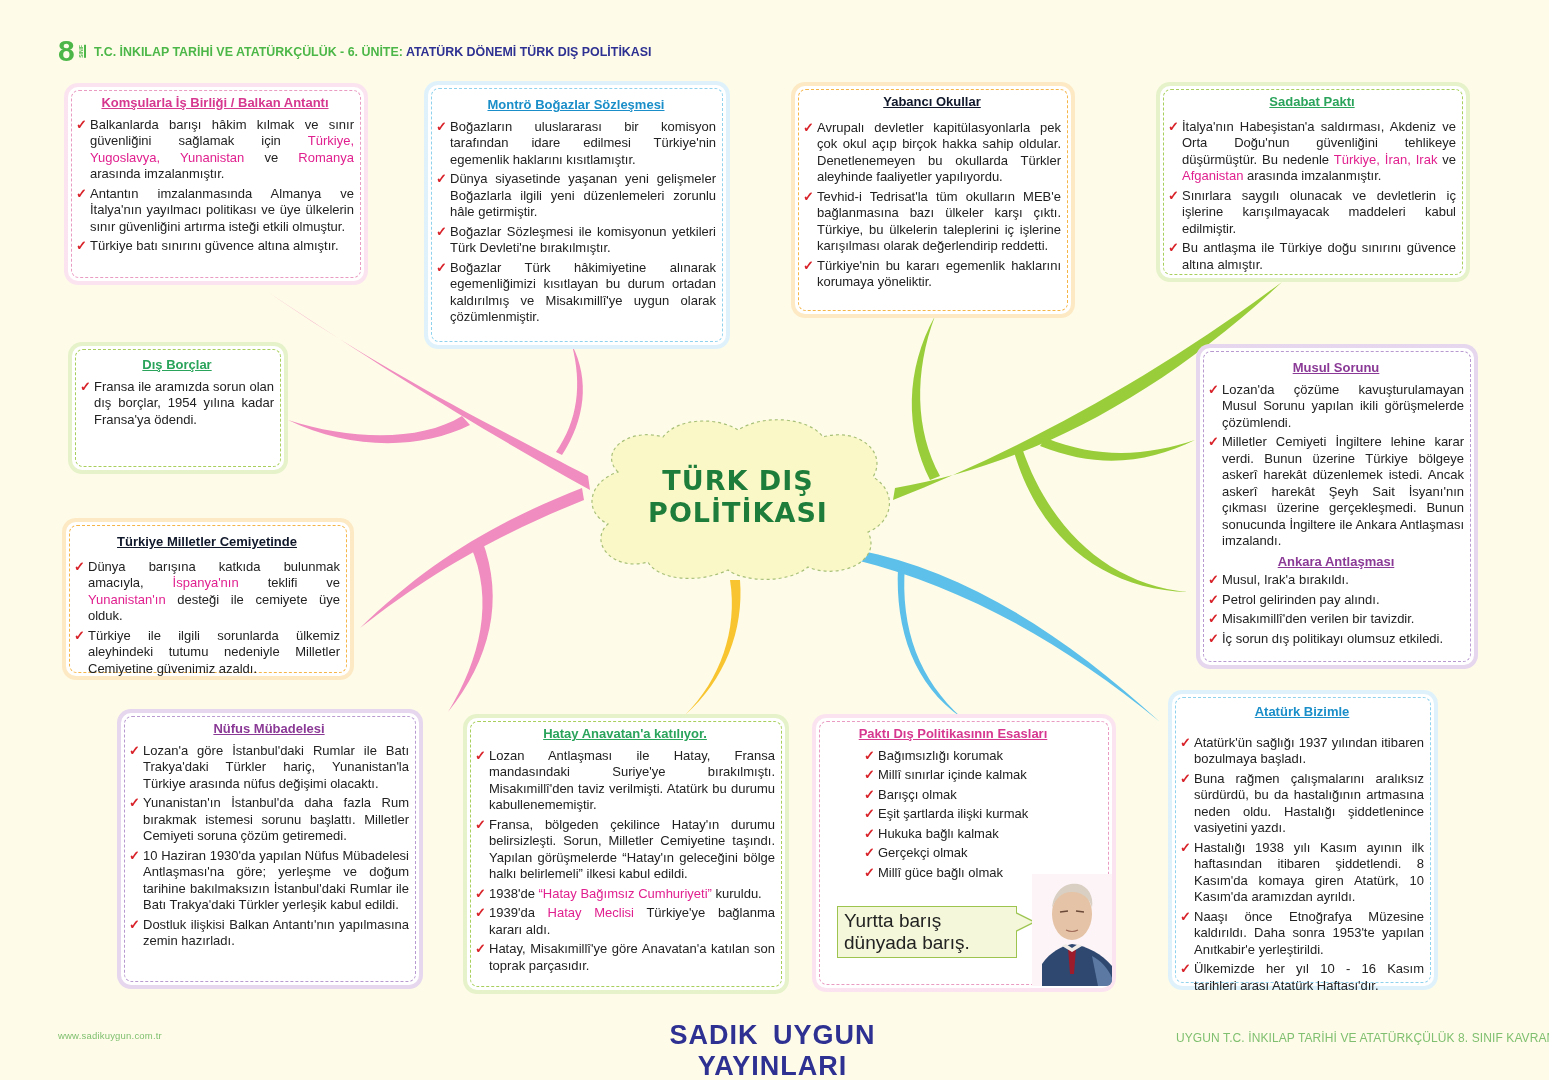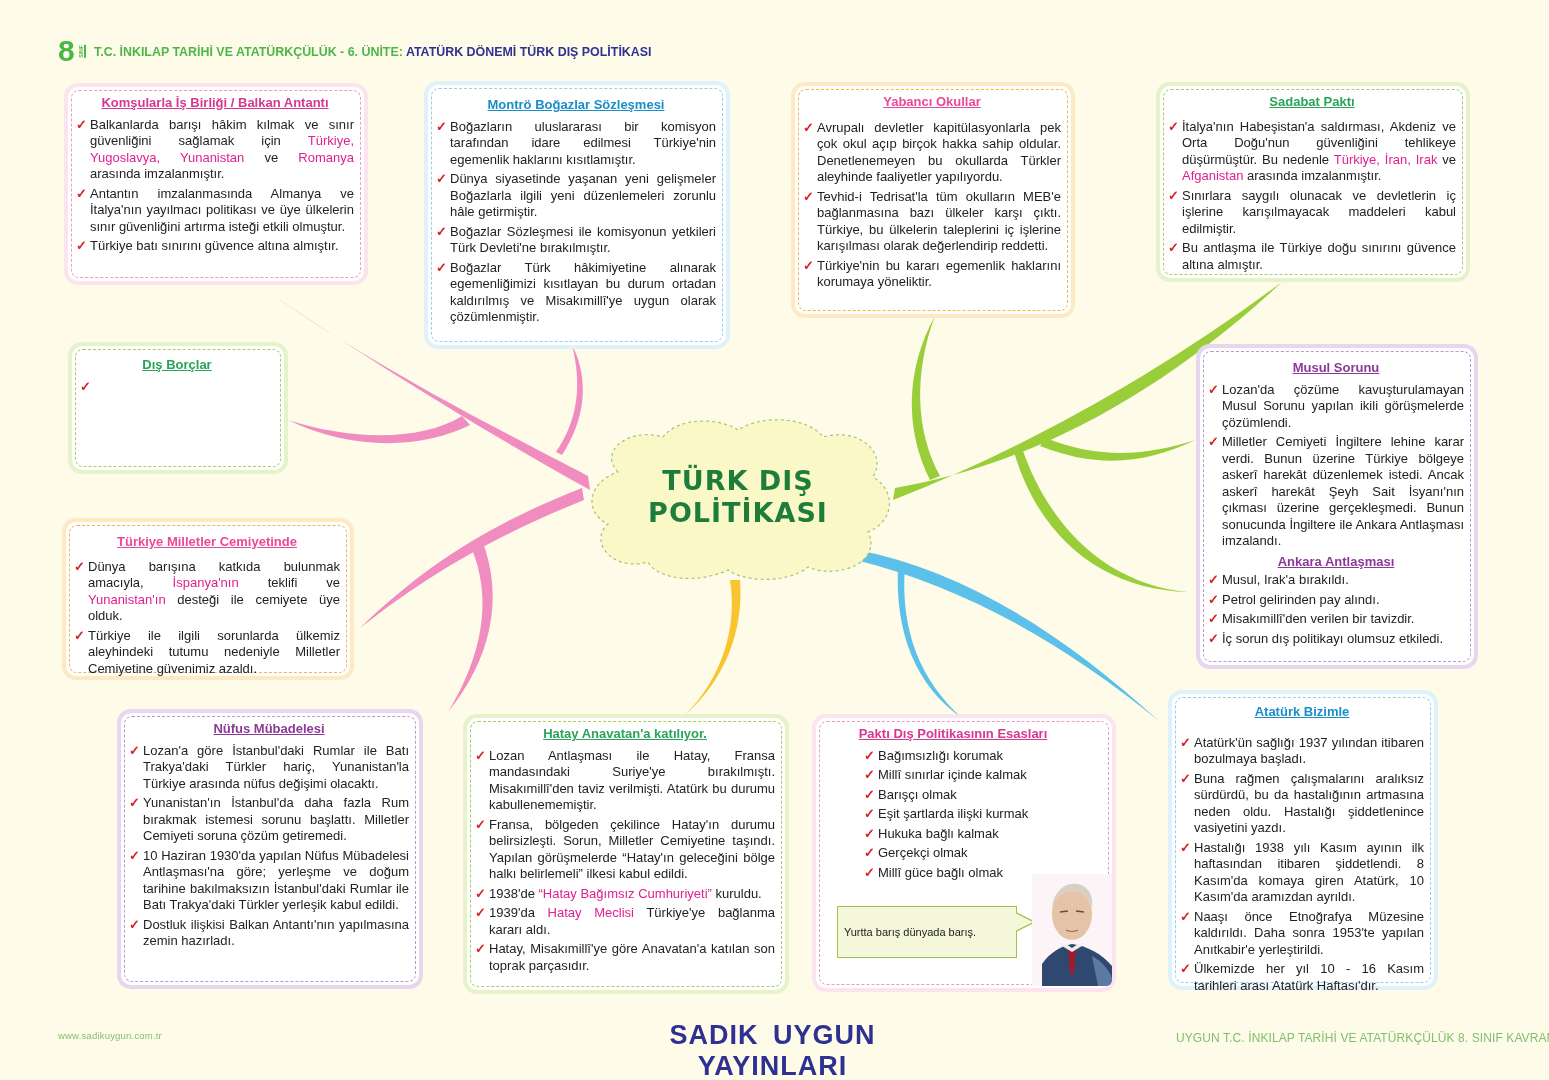--- a/index.html
+++ b/index.html
@@ -43,21 +43,21 @@
   .card.orange { box-shadow: 0 0 0 4px #fde9c4; --dash: #f5b547; }
   .card.green  { box-shadow: 0 0 0 4px #e6f2c9; --dash: #a8cf5c; }
   .card.purple { box-shadow: 0 0 0 4px #e6d6ee; --dash: #b99ad0; }
 
   .card-title {
     text-align: center; font-weight: bold; font-size: 13px;
     text-decoration: underline; margin-bottom: 5px;
   }
   .t-pink { color: #d6378f; }
   .t-blue { color: #1a8ec8; }
-  .t-orange { color: #ec4899; }
+  .t-orange { color: #0f172a; }
   .t-green { color: #2aa35b; }
   .t-purple { color: #8a3a96; }
 
   ul.items { list-style: none; }
   ul.items li {
     position: relative; padding-left: 14px; text-align: justify;
     margin-bottom: 3px;
   }
   ul.items li .check {
     position: absolute; left: 0; top: 0; color: #d8232a; font-weight: bold; font-size: 13px;
@@ -73,21 +73,21 @@
     align-items: center; justify-content: center;
     font-family: "DejaVu Sans", sans-serif;
     font-weight: bold; font-size: 27px; line-height: 32px; color: #1e7d3a;
     letter-spacing: 1px;
   }
 
   .quote-box {
     position: absolute; left: 837px; top: 906px; width: 180px; height: 52px;
     background: #f4f7d9; border: 1px solid #9cc44f;
     display: flex; align-items: center; padding-left: 6px;
-    font-size: 11px;
+    font-size: 19px;
   }
   .quote-tail {
     position: absolute; left: 1016px; top: 912px; width: 0; height: 0;
     border-top: 10px solid transparent; border-bottom: 10px solid transparent;
     border-left: 20px solid #9cc44f;
   }
   .quote-tail::after {
     content: ""; position: absolute; left: -21px; top: -9px;
     border-top: 9px solid transparent; border-bottom: 9px solid transparent;
     border-left: 18px solid #f4f7d9;
@@ -190,21 +190,21 @@
   <ul class="items">
     <li><span class="check">✓</span><span>İtalya'nın Habeşistan'a saldırması, Akdeniz ve Orta Doğu'nun güvenliğini tehlikeye düşürmüştür. Bu nedenle </span><span class="hl">Türkiye, İran, Irak</span><span> ve </span><span class="hl">Afganistan</span><span> arasında imzalanmıştır.</span></li>
     <li><span class="check">✓</span><span>Sınırlara saygılı olunacak ve devletlerin iç işlerine karışılmayacak maddeleri kabul edilmiştir.</span></li>
     <li><span class="check">✓</span><span>Bu antlaşma ile Türkiye doğu sınırını güvence altına almıştır.</span></li>
   </ul>
 </div>
 
 <div class="card green" style="left:72px; top:346px; width:212px; height:124px;">
   <div class="card-title t-green" style="margin-top:3px;">Dış Borçlar</div>
   <ul class="items">
-    <li><span class="check">✓</span></li>
+    <li><span class="check">✓</span><span>Fransa ile aramızda sorun olan dış borçlar, 1954 yılına kadar Fransa'ya ödendi.</span></li>
   </ul>
 </div>
 
 <div class="card purple" style="left:1200px; top:348px; width:274px; height:317px;">
   <div class="card-title t-purple" style="margin-top:4px;">Musul Sorunu</div>
   <ul class="items">
     <li><span class="check">✓</span><span>Lozan'da çözüme kavuşturulamayan Musul Sorunu yapılan ikili görüşmelerde çözümlendi.</span></li>
     <li><span class="check">✓</span><span>Milletler Cemiyeti İngiltere lehine karar verdi. Bunun üzerine Türkiye bölgeye askerî harekât düzenlemek istedi. Ancak askerî harekât Şeyh Sait İsyanı'nın çıkması üzerine gerçekleşmedi. Bunun sonucunda İngiltere ile Ankara Antlaşması imzalandı.</span></li>
   </ul>
   <div class="card-title t-purple" style="margin-top:4px; margin-bottom:2px;">Ankara Antlaşması</div>

